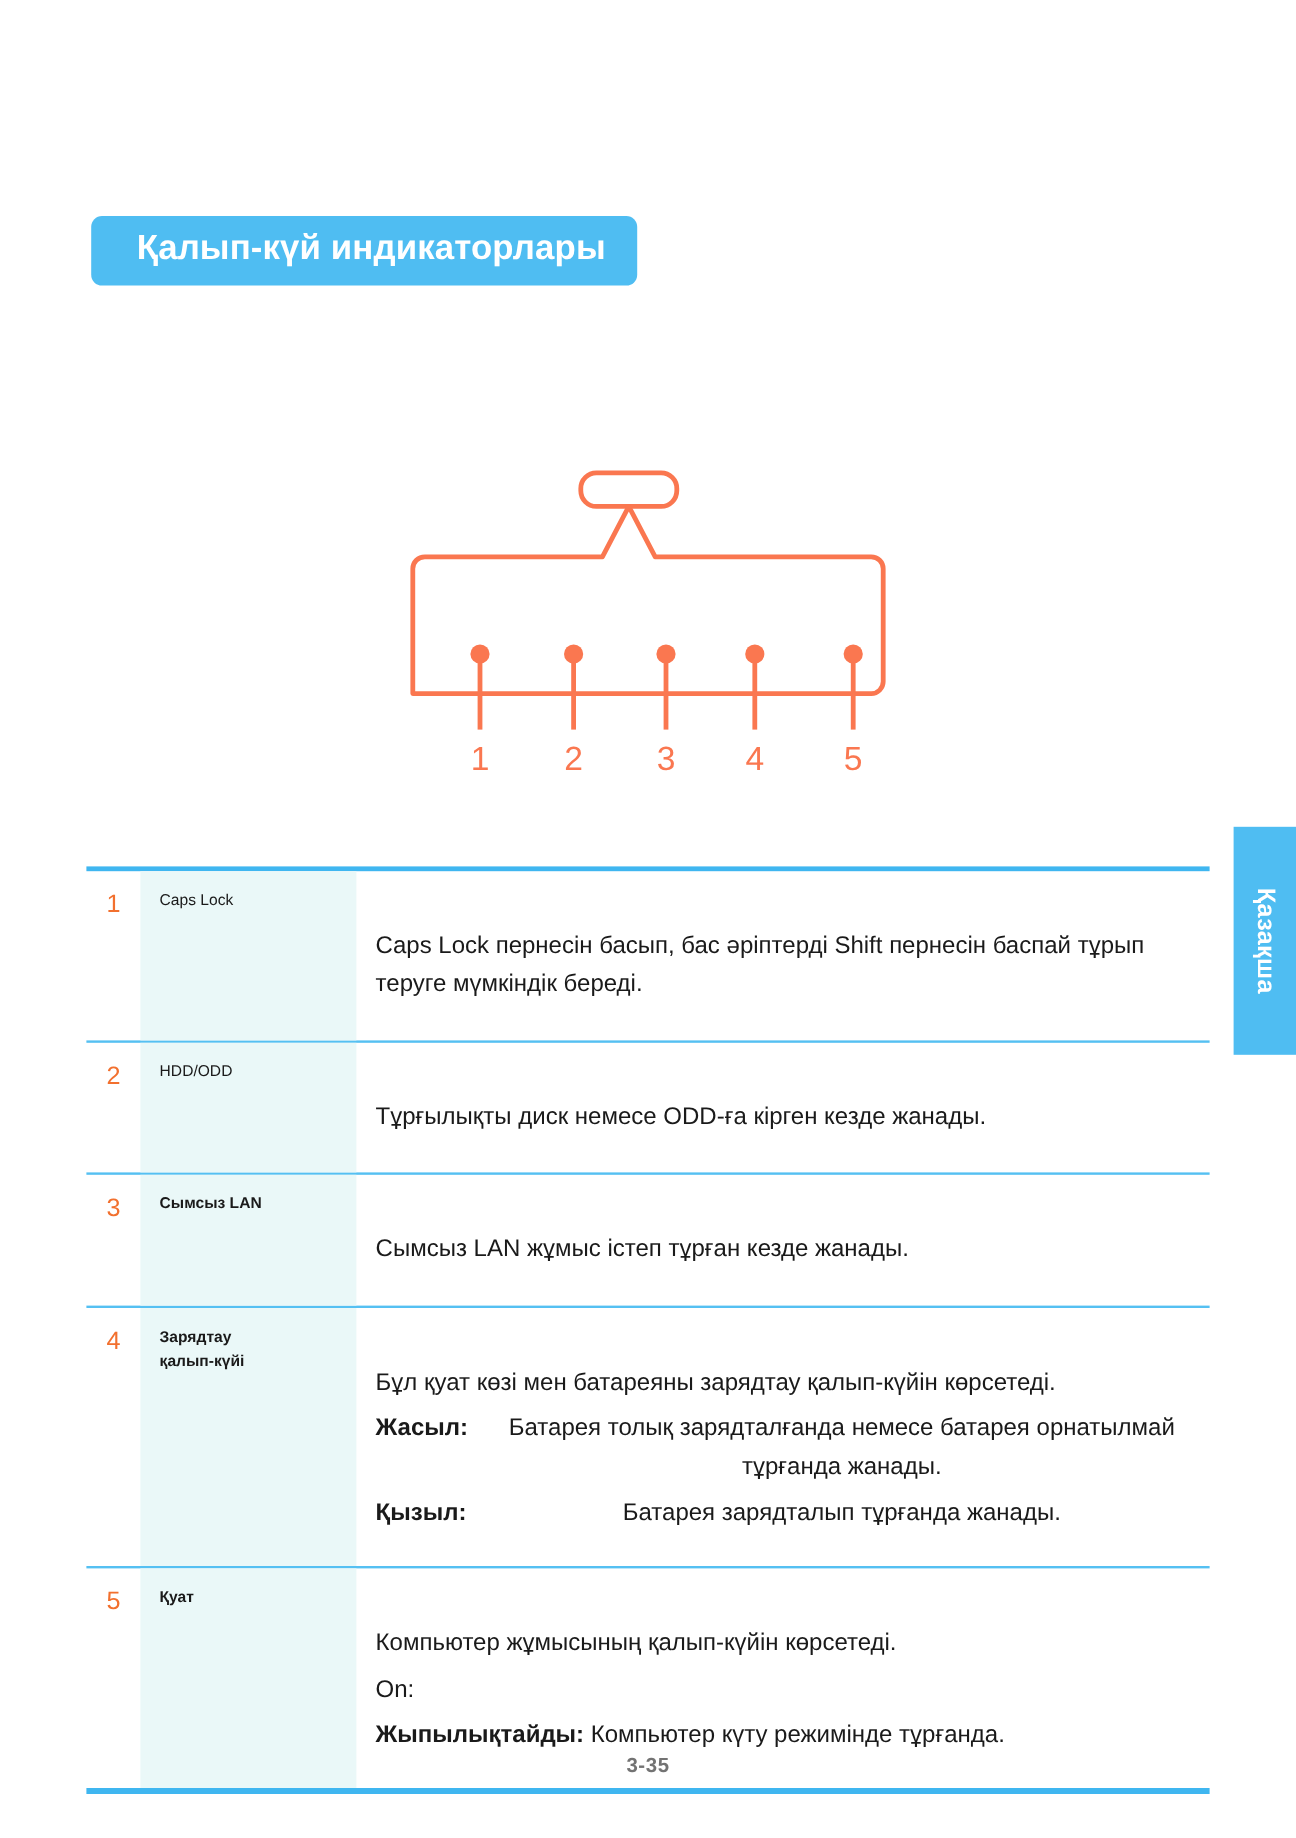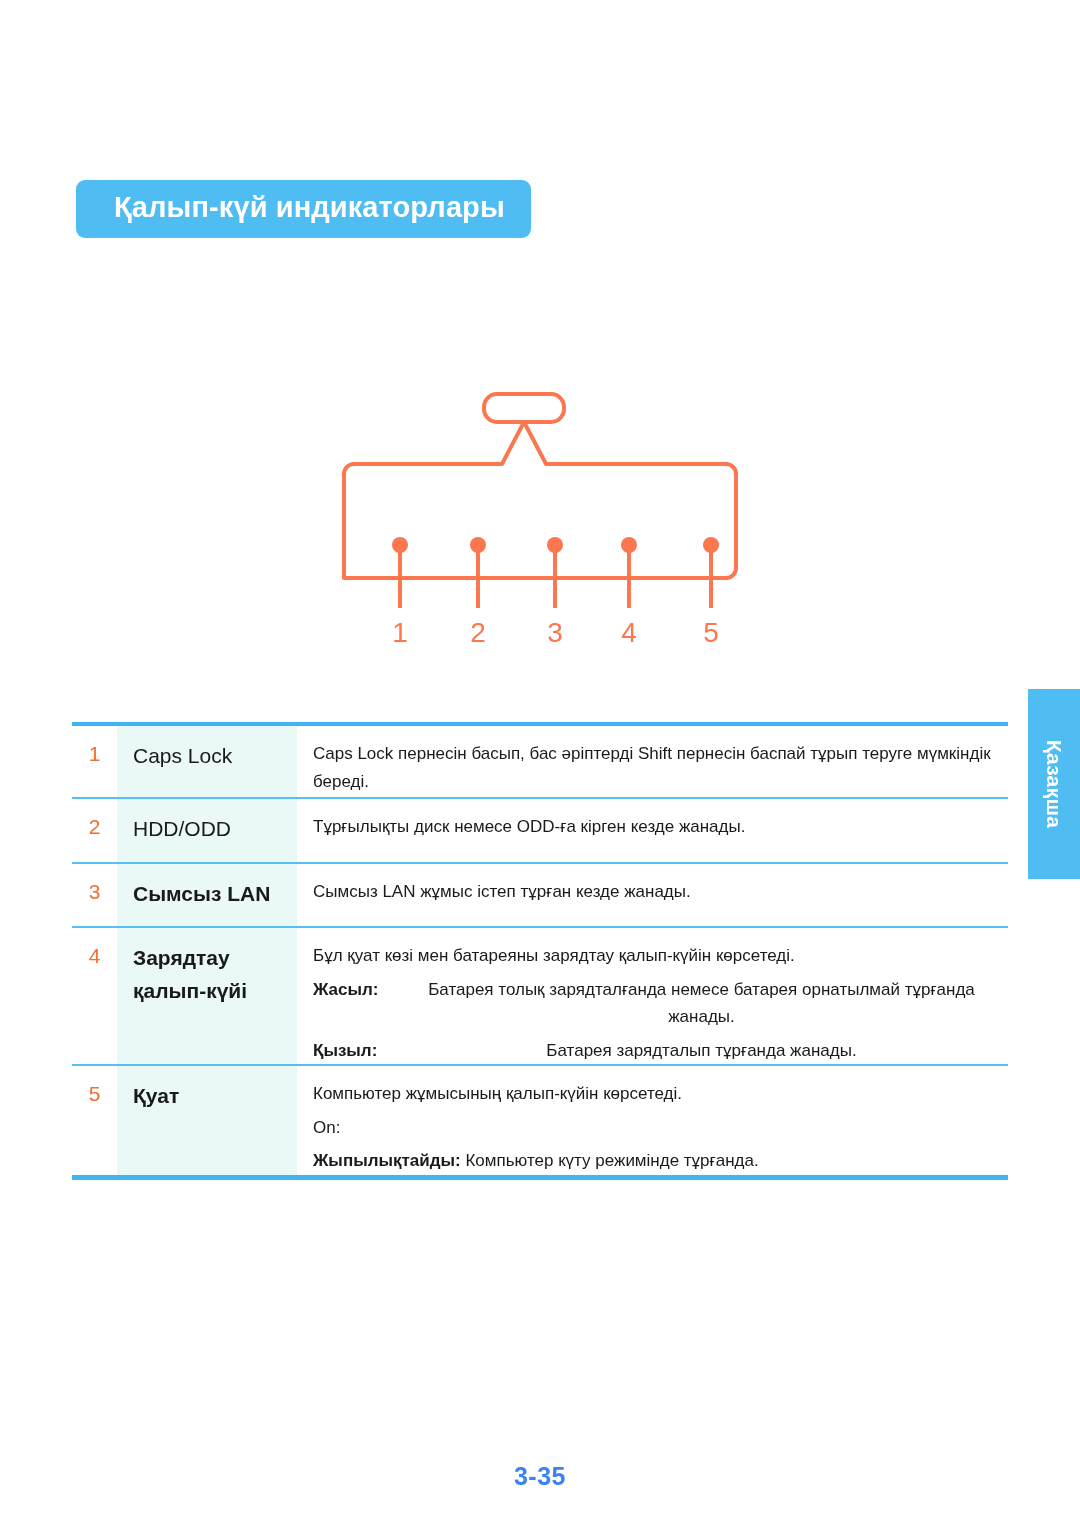--- a/index.html
+++ b/index.html
@@ -107,30 +107,31 @@
     font-size: 21px;
     line-height: 1;
     box-sizing: border-box;
   }
   .cell-label {
     width: 180px;
     flex: 0 0 180px;
     background: #eaf8f8;
     box-sizing: border-box;
     padding: 14px 0 16px 16px;
-    font-size: 21px;
+    font-size: 13px;
     line-height: 1.55;
   }
   .cell-label.bold { font-weight: bold; }
   .cell-desc {
     flex: 1 1 auto;
     box-sizing: border-box;
-    padding: 14px 10px 0 16px;
-    font-size: 17px;
+    padding: 14px 10px 28px 16px;
+    font-size: 20px;
     line-height: 1.62;
+    margin-top: 32px;
   }
   .desc-line { margin: 0 0 2px 0; }
   .sub-line {
     display: flex;
     margin: 6px 0 0 0;
   }
   .sub-key {
     flex: 0 0 auto;
     min-width: 92px;
     padding-right: 6px;
@@ -141,23 +142,23 @@
   .sub-inline { margin: 6px 0 0 0; }
   .sub-inline .k { font-weight: bold; }
 
   
   .page-number {
     position: absolute;
     left: 0;
     right: 0;
     top: 1462px;
     text-align: center;
-    font-size: 25px;
+    font-size: 17px;
     font-weight: bold;
-    color: #3b82f6;
+    color: #737373;
     letter-spacing: 0.5px;
   }
 </style>
 </head>
 <body>
 
 <div class="header-banner">
   <span class="header-title">Қалып-күй индикаторлары</span>
 </div>
 

